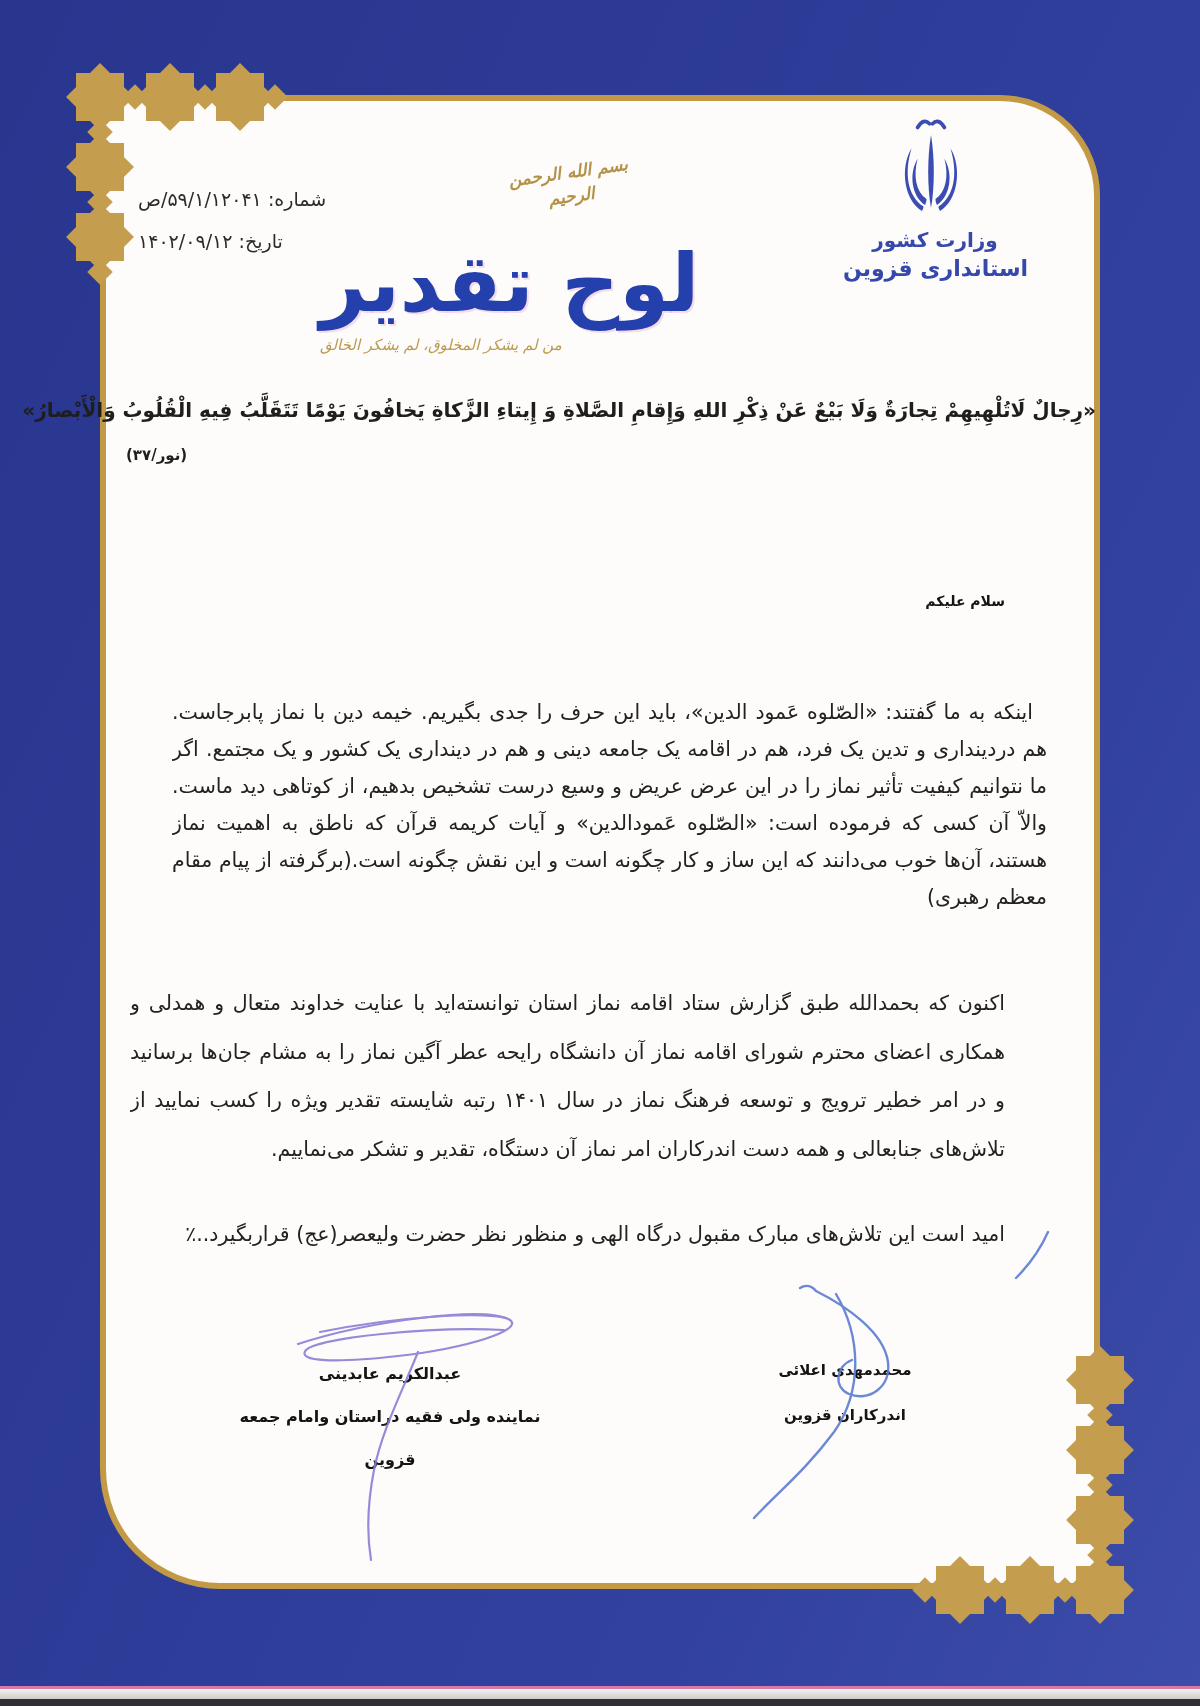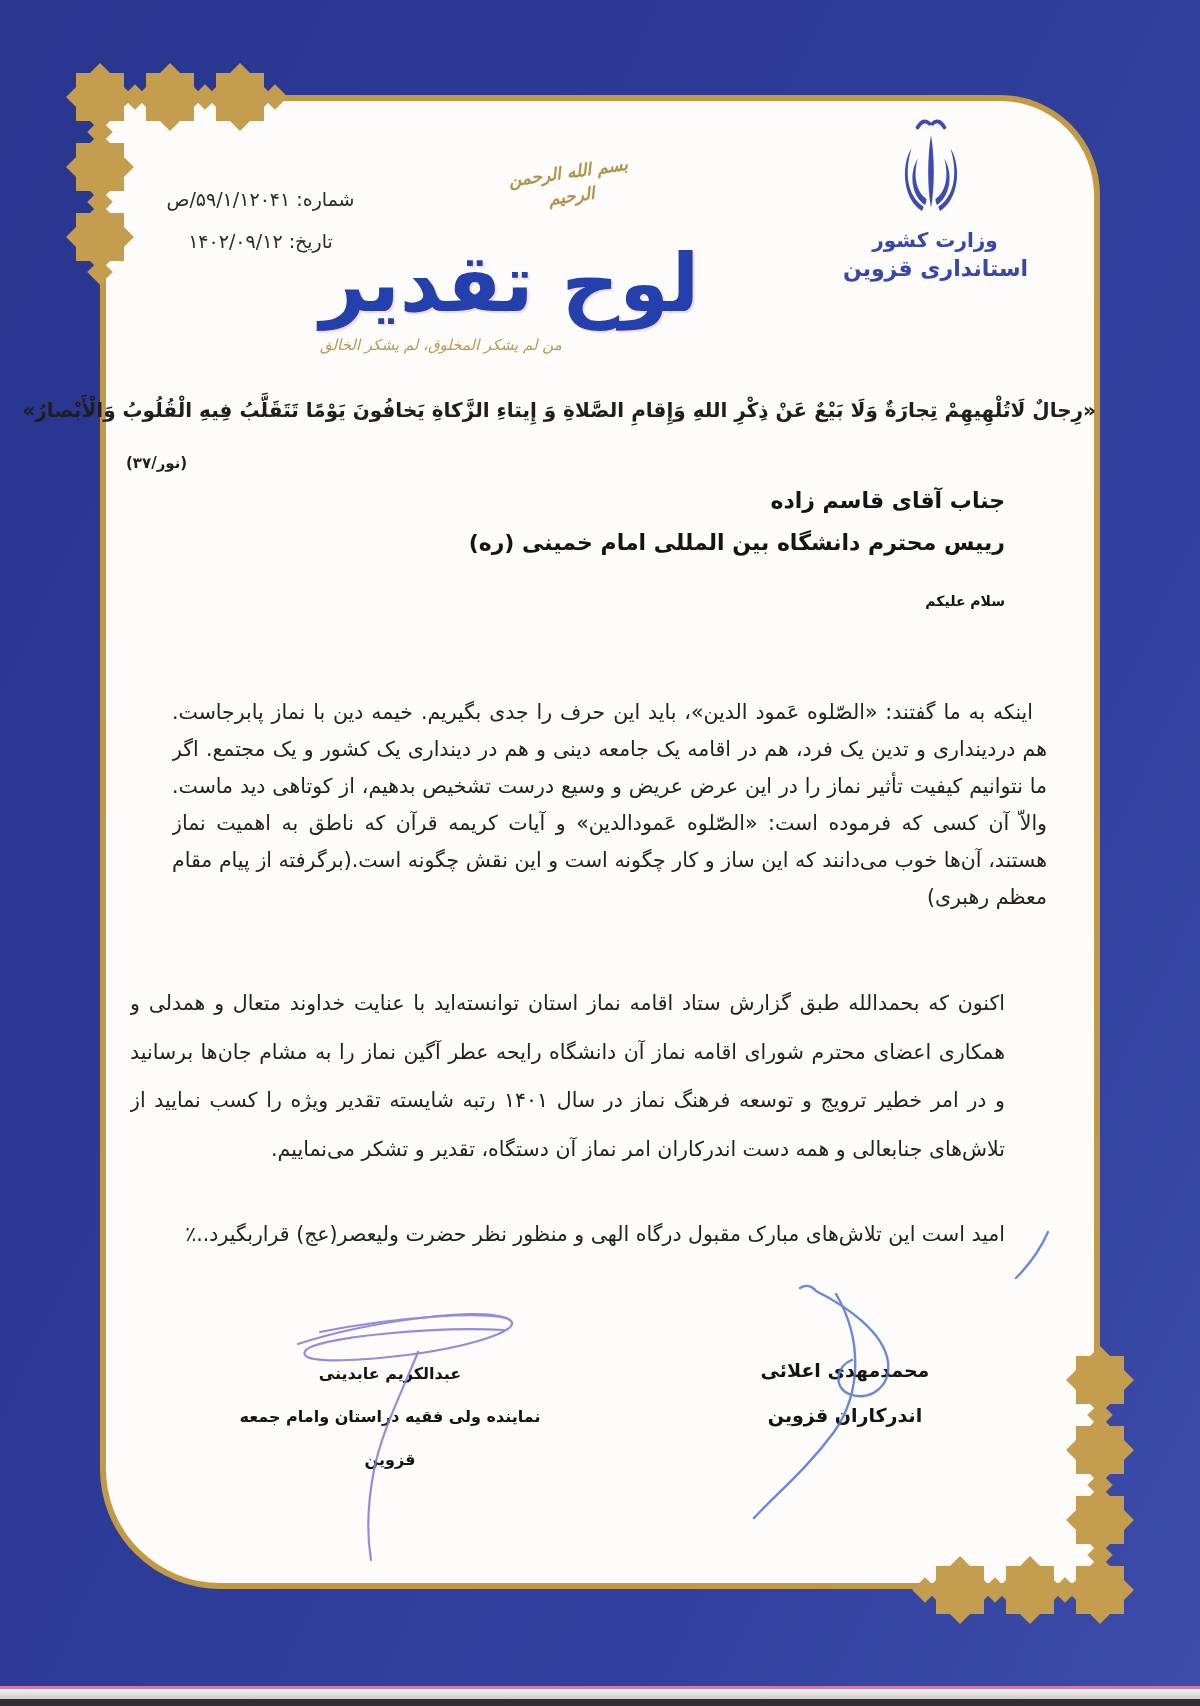--- a/index.html
+++ b/index.html
@@ -11,56 +11,56 @@
   .fa{direction:rtl;unicode-bidi:plaintext;}
   #panel{
     position:absolute;left:100px;top:95px;width:1000px;height:1494px;
     box-sizing:border-box;border:6px solid #c29a45;
     border-radius:14px 100px 14px 120px;
     background:#fdfcfa;
   }
   .abs{position:absolute;}
   .gold-orn{position:absolute;pointer-events:none;}
   
-  #refblock{left:138px;top:178px;width:245px;text-align:center;color:#2b2b2b;
+  #refblock{left:138px;top:178px;width:245px;text-align:left;color:#2b2b2b;
     font-size:19px;line-height:42px;font-weight:500;}
   #basmala{
     left:492px;top:118px;width:156px;height:134px;display:flex;align-items:center;justify-content:center;
     text-align:center;color:#b3924a;font-size:17px;font-weight:bold;font-style:italic;line-height:1.4;
     transform:rotate(-8deg);
   }
   #doc-title{
     left:320px;top:238px;width:530px;text-align:left;
     font-size:80px;font-weight:bold;color:#2440ac;
     text-shadow:2px 2px 0 rgba(210,70,170,0.18);
     line-height:1.15;
   }
   #motto{left:320px;top:336px;width:490px;text-align:left;color:#bb9a50;
     font-size:15px;font-weight:normal;font-style:italic;}
   #emblem{left:868px;top:114px;width:126px;height:112px;}
   #org1{left:850px;top:228px;width:170px;text-align:center;color:#3748ac;font-weight:bold;font-size:20px;}
   #org2{left:838px;top:256px;width:195px;text-align:center;color:#3748ac;font-weight:bold;font-size:22px;}
   
   #verse{left:104px;top:398px;width:992px;white-space:nowrap;
     font-size:20px;font-weight:bold;color:#1e1e1e;}
-  #verse-ref{left:126px;top:446px;width:120px;text-align:left;font-size:15px;color:#1e1e1e;font-weight:bold;margin-top:8px;}
+  #verse-ref{left:126px;top:446px;width:120px;text-align:left;font-size:15px;color:#1e1e1e;font-weight:bold;}
   
   #recipient{right:195px;top:480px;width:600px;text-align:right;color:#141414;
     font-size:22px;font-weight:bold;line-height:42px;}
   #salutation{right:195px;top:593px;width:300px;text-align:right;color:#141414;
     font-size:14px;font-weight:bold;}
   
   .para{left:130px;width:875px;text-align:justify;text-align-last:auto;color:#222;
     font-size:20.5px;overflow:hidden;}
   #para1{top:694px;line-height:37px;height:298px;text-indent:14px;margin-left:42px;}
   #para2{top:979px;line-height:48.6px;height:246px;}
   #para3{top:1208px;line-height:53px;height:110px;}
   
   .sig-block{text-align:center;font-weight:bold;color:#141414;}
-  #sig-right{left:700px;top:1348px;width:290px;font-size:19px;line-height:45px;}
+  #sig-right{left:700px;top:1348px;width:290px;font-size:15px;line-height:45px;}
   #sig-left{left:212px;top:1352px;width:356px;font-size:16px;line-height:43px;}
   #sig-strokes{left:0;top:0;width:1200px;height:1706px;pointer-events:none;}
   
   #strip-pink{left:0;top:1686px;width:1200px;height:3px;background:#d87aa8;}
   #strip-light{left:0;top:1689px;width:1200px;height:10px;
     background:linear-gradient(#f4f2ee,#cfcdc9);}
   #strip-dark{left:0;top:1699px;width:1200px;height:7px;background:#2e3034;}
 </style>
 </head>
 <body>
@@ -183,24 +183,20 @@
         <path d="M48 130 C24 116 18 72 34 46 C24 78 28 110 50 124 C50 126 49 128 48 130 Z"></path>
       </g>
     </g>
   </svg>
   <div class="abs fa" id="org1">وزارت کشور</div>
   <div class="abs fa" id="org2">استانداری قزوین</div>
 
   <div class="abs fa" id="verse">«رِجالٌ لَاتُلْهِيهِمْ تِجارَةٌ وَلَا بَيْعٌ عَنْ ذِكْرِ اللهِ وَإِقامِ الصَّلاةِ وَ إِيتاءِ الزَّكاةِ يَخافُونَ يَوْمًا تَتَقَلَّبُ فِيهِ الْقُلُوبُ وَالْأَبْصارُ»</div>
   <div class="abs fa" id="verse-ref">(نور/۳۷)</div>
 
-  <div class="abs fa" id="recipient">
-    <div>جناب آقای قاسم زاده</div>
-    <div>رییس محترم دانشگاه بین المللی امام خمینی (ره)</div>
-  </div>
   <div class="abs fa" id="salutation">سلام علیکم</div>
 
   <div class="abs fa para" id="para1">اینکه به ما گفتند: «الصّلوه عَمود الدین»، باید این حرف را جدی بگیریم. خیمه دین با نماز پابرجاست. هم دردینداری و تدین یک فرد، هم در اقامه یک جامعه دینی و هم در دینداری یک کشور و یک مجتمع. اگر ما نتوانیم کیفیت تأثیر نماز را در این عرض عریض و وسیع درست تشخیص بدهیم، از کوتاهی دید ماست. والاّ آن کسی که فرموده است: «الصّلوه عَمودالدین» و آیات کریمه قرآن که ناطق به اهمیت نماز هستند، آن‌ها خوب می‌دانند که این ساز و کار چگونه است و این نقش چگونه است.(برگرفته از پیام مقام معظم رهبری)</div>
   <div class="abs fa para" id="para2">اکنون که بحمدالله طبق گزارش ستاد اقامه نماز استان توانسته‌اید با عنایت خداوند متعال و همدلی و همکاری اعضای محترم شورای اقامه نماز آن دانشگاه رایحه عطر آگین نماز را به مشام جان‌ها برسانید و در امر خطیر ترویج و توسعه فرهنگ نماز در سال ۱۴۰۱ رتبه شایسته تقدیر ویژه را کسب نمایید از تلاش‌های جنابعالی و همه دست اندرکاران امر نماز آن دستگاه، تقدیر و تشکر می‌نماییم.</div>
   <div class="abs fa para" id="para3">امید است این تلاش‌های مبارک مقبول درگاه الهی و منظور نظر حضرت ولیعصر(عج) قراربگیرد..٪</div>
 
   <div class="abs fa sig-block" id="sig-right">
     <div>محمدمهدی اعلائی</div>
     <div>اندرکاران قزوین</div>
   </div>

